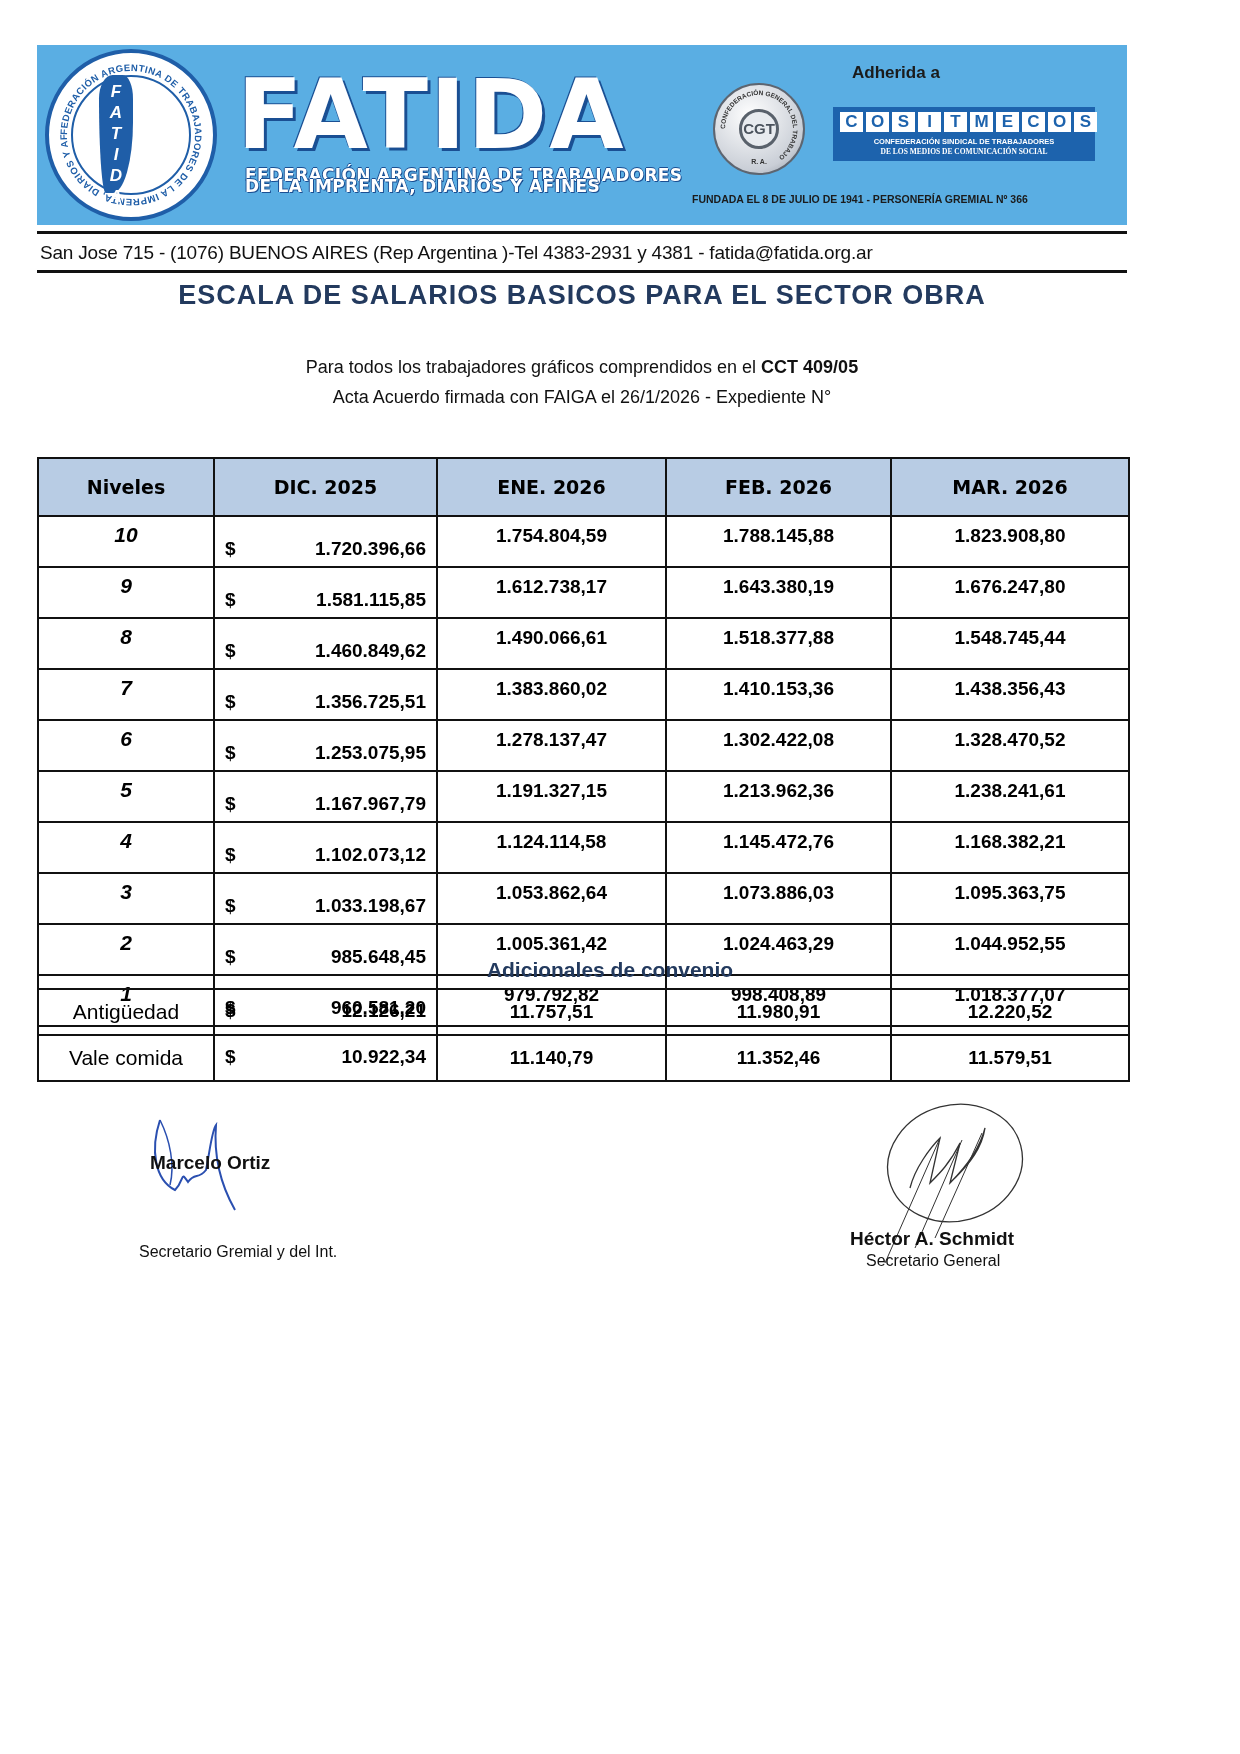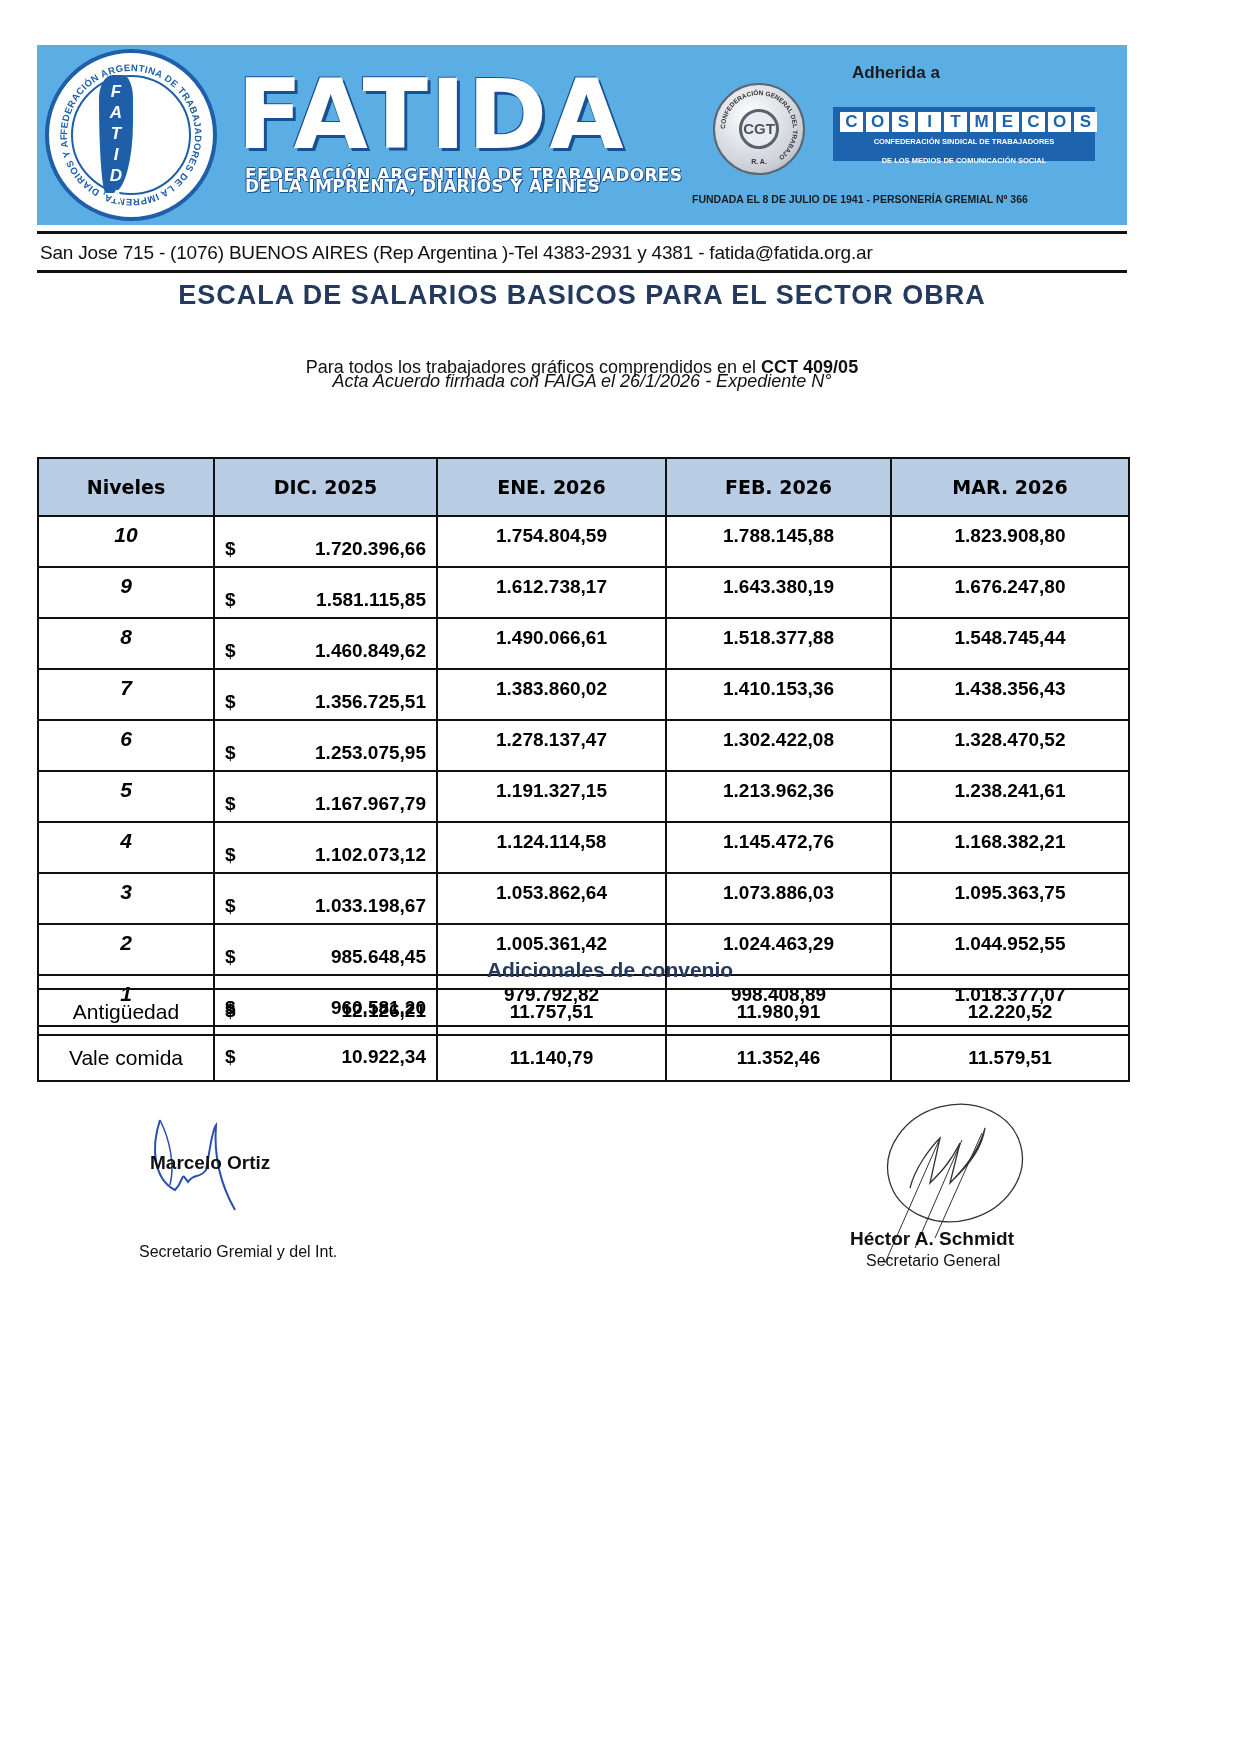--- a/index.html
+++ b/index.html
@@ -97,35 +97,35 @@
         <div class="cos-letter">S</div>
         <div class="cos-letter">I</div>
         <div class="cos-letter">T</div>
         <div class="cos-letter">M</div>
         <div class="cos-letter">E</div>
         <div class="cos-letter">C</div>
         <div class="cos-letter">O</div>
         <div class="cos-letter">S</div>
       </div>
     <div class="cos-sub" style="top:30px;">CONFEDERACIÓN SINDICAL DE TRABAJADORES</div>
-    <div class="cos-sub" style="top:49px;">DE LOS MEDIOS DE COMUNICACIÓN SOCIAL</div>
+    <div class="cos-sub" style="top:40px;font-family:Liberation Serif, serif;">DE LOS MEDIOS DE COMUNICACIÓN SOCIAL</div>
   </div>
   <div class="abs fundada">FUNDADA EL 8 DE JULIO DE 1941 - PERSONERÍA GREMIAL Nº 366</div>
 </div>
 
 <div class="abs rule" style="top:231px;"></div>
 <div class="abs address">San Jose 715 - (1076) BUENOS AIRES (Rep Argentina )-Tel 4383-2931 y 4381 -  fatida@fatida.org.ar</div>
 <div class="abs rule" style="top:270px;"></div>
 
 <div class="abs main-title">ESCALA DE SALARIOS BASICOS PARA EL SECTOR OBRA</div>
 
 <div class="abs intro" style="top:357px;">
   <span>Para todos los trabajadores gráficos comprendidos en el </span><b>CCT 409/05</b>
 </div>
-<div class="abs intro" style="top:371px;font-style:italic;">Acta Acuerdo firmada con FAIGA el 26/1/2026  -  Expediente N°</div>
+<div class="abs intro" style="top:387px;">Acta Acuerdo firmada con FAIGA el 26/1/2026  -  Expediente N°</div>
 
 <table class="sal">
   <colgroup>
       <col class="col-lvl">
       <col class="col-dic">
       <col class="col-ene">
       <col class="col-feb">
       <col class="col-mar">
     </colgroup>
   <thead>

